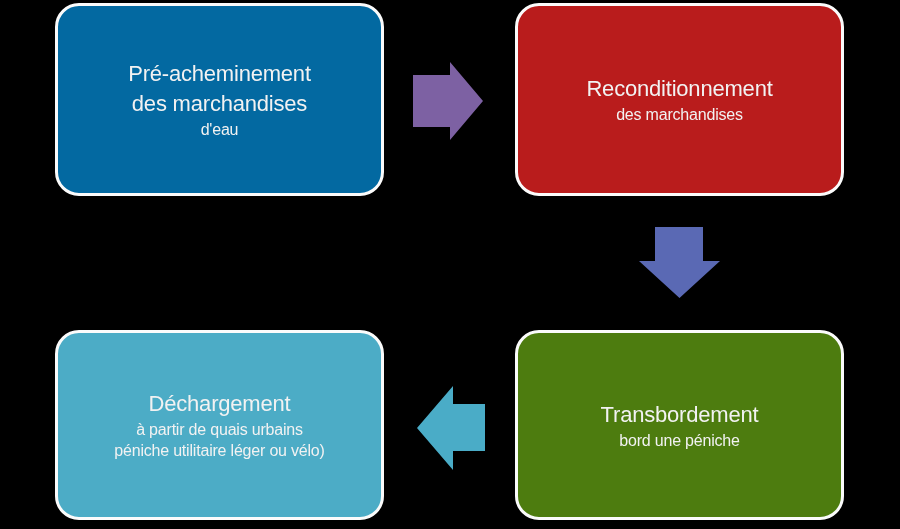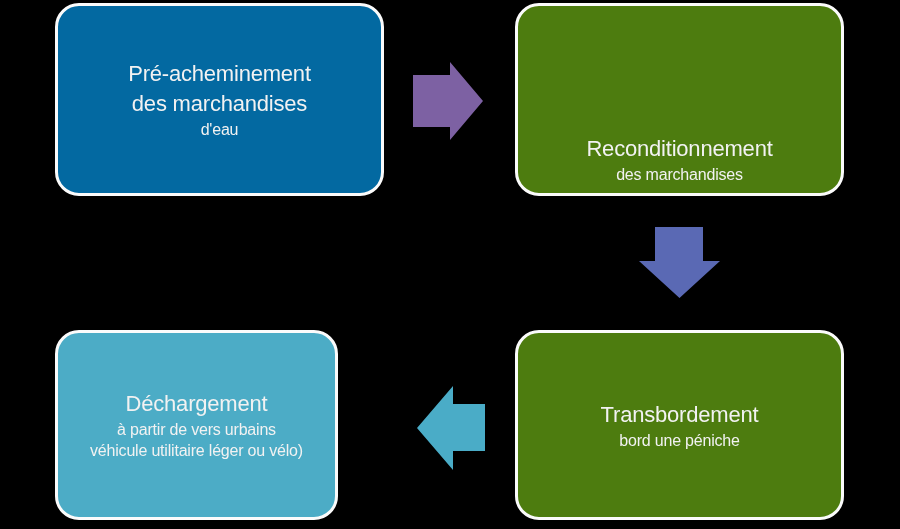--- a/index.html
+++ b/index.html
@@ -23,21 +23,21 @@
     display: flex;
     flex-direction: column;
     justify-content: center;
     align-items: center;
     text-align: center;
     color: #F2F2F2;
     padding: 8px 14px;
   }
   .box-tl { left: 55px; top: 3px;   width: 329px; height: 193px; }
   .box-tr { left: 515px; top: 3px;  width: 329px; height: 193px; }
-  .box-bl { left: 55px; top: 330px; width: 283px; height: 190px; }
+  .box-bl { left: 55px; top: 330px; width: 329px; height: 190px; }
   .box-br { left: 515px; top: 330px; width: 329px; height: 190px; }
   .title-line {
     font-size: 22px;
     line-height: 30px;
     letter-spacing: -0.2px;
     white-space: nowrap;
   }
   .sub-line {
     font-size: 16px;
     line-height: 21px;
@@ -60,37 +60,37 @@
   <div class="box box-tl" style="background: #0369a1;">
     <div class="title-line">Pré-acheminement</div>
     <div class="title-line">des marchandises</div>
     <div class="sub-line">d'eau</div>
   </div>
 
   <svg class="arrow arrow-right" viewBox="0 0 70 78">
     <polygon points="0,13 37,13 37,0 70,39 37,78 37,65 0,65" style="fill: rgb(125, 97, 163);"></polygon>
   </svg>
 
-  <div class="box box-tr" style="background: #4d7c0f; justify-content: flex-end;">
+  <div class="box box-tr" style="background: #b91c1c;">
     <div class="title-line">Reconditionnement</div>
     <div class="sub-line">des marchandises</div>
   </div>
 
   <svg class="arrow arrow-down" viewBox="0 0 81 71">
     <polygon points="16,0 64,0 64,34 81,34 40.5,71 0,34 16,34" style="fill: rgb(90, 105, 180);"></polygon>
   </svg>
 
   <div class="box box-br" style="background: #4d7c0f;">
     <div class="title-line">Transbordement</div>
     <div class="sub-line">bord une péniche</div>
   </div>
 
   <svg class="arrow arrow-left" viewBox="0 0 68 84">
     <polygon points="36,0 36,18 68,18 68,65 36,65 36,84 0,42" style="fill: rgb(74, 172, 199);"></polygon>
   </svg>
 
   <div class="box box-bl" style="background: rgb(76, 172, 198);">
     <div class="title-line">Déchargement</div>
-    <div class="sub-line">à partir de vers urbains</div>
-    <div class="sub-line">véhicule utilitaire léger ou vélo)</div>
+    <div class="sub-line">à partir de quais urbains</div>
+    <div class="sub-line">péniche utilitaire léger ou vélo)</div>
   </div>
 
 </div>
 
 </body></html>

